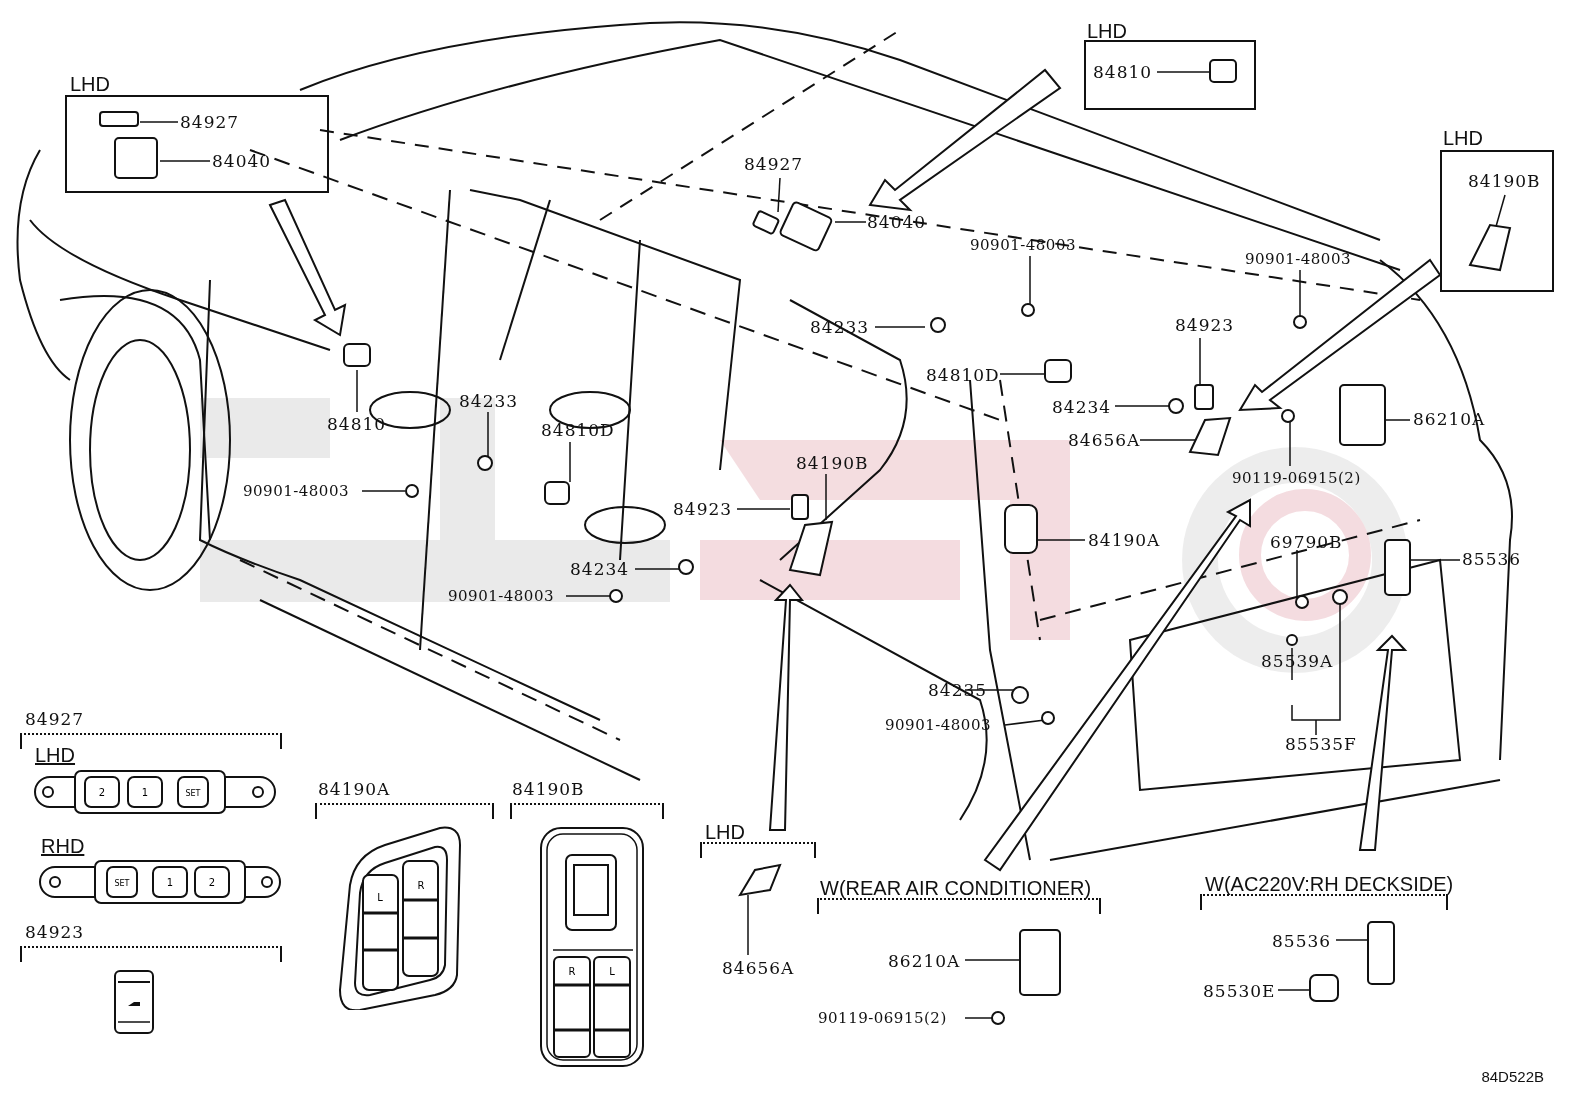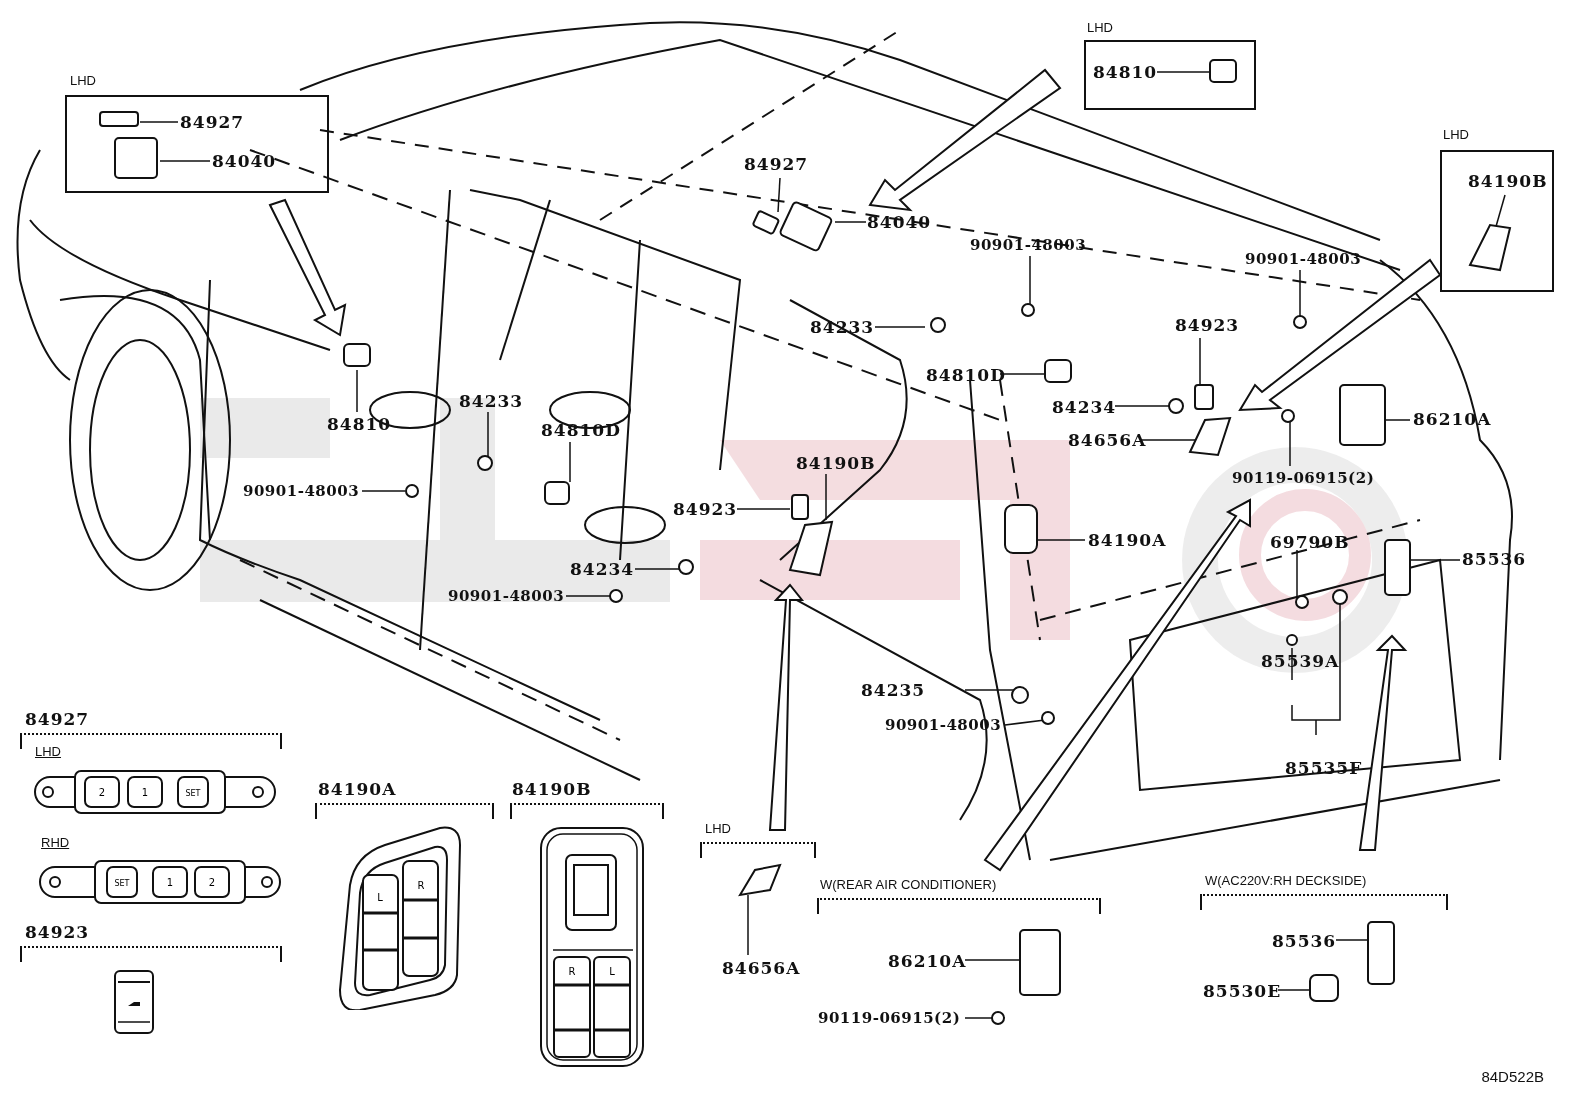--- a/index.html
+++ b/index.html
@@ -1,20 +1,20 @@
 <!DOCTYPE html>
 <html><head>
 <meta charset="utf-8">
 <style>
   html, body { margin:0; padding:0; background:#ffffff; }
   body { width:1592px; height:1099px; position:relative; overflow:hidden; font-family:"DejaVu Sans", sans-serif; }
   #stage { position:absolute; left:0; top:0; width:1592px; height:1099px; }
-  .lbl { position:absolute; font-family:"DejaVu Serif", serif; font-weight:bold; font-size:17px; color:#111; letter-spacing:1px; white-space:nowrap; line-height:1; }
+  .lbl { position:absolute; font-family:"DejaVu Serif", serif; font-weight:normal; font-size:17px; color:#111; letter-spacing:1px; white-space:nowrap; line-height:1; }
   .sm { font-size:15px; letter-spacing:0.5px; }
-  .note { position:absolute; font-family:"Liberation Sans", sans-serif; font-size:13px; color:#111; white-space:nowrap; line-height:1; }
+  .note { position:absolute; font-family:"Liberation Sans", sans-serif; font-size:20px; color:#111; white-space:nowrap; line-height:1; }
   .box { position:absolute; border:2px solid #111; background:transparent; }
   .bracket { position:absolute; border-top:2px dotted #111; border-left:2px solid #111; border-right:2px solid #111; height:14px; }
   .code { position:absolute; right:48px; bottom:14px; font-family:"Liberation Sans", sans-serif; font-size:15px; color:#111; }
   svg text { font-family:"DejaVu Sans", sans-serif; }
 </style>
 </head>
 <body>
 
 <div id="stage">
 
@@ -179,22 +179,22 @@
   <span class="lbl" style="left:926px;top:367px">84810D</span>
   <span class="lbl" style="left:1052px;top:399px">84234</span>
   <span class="lbl" style="left:1175px;top:317px">84923</span>
   <span class="lbl" style="left:1068px;top:432px">84656A</span>
   <span class="lbl" style="left:1413px;top:411px">86210A</span>
   <span class="lbl sm" style="left:1232px;top:471px">90119-06915(2)</span>
   <span class="lbl" style="left:1088px;top:532px">84190A</span>
   <span class="lbl" style="left:1270px;top:534px">69790B</span>
   <span class="lbl" style="left:1462px;top:551px">85536</span>
   <span class="lbl" style="left:1261px;top:653px">85539A</span>
-  <span class="lbl" style="left:1285px;top:760px">85535F</span>
-  <span class="lbl" style="left:861px;top:682px">84235</span>
+  <span class="lbl" style="left:1285px;top:736px">85535F</span>
+  <span class="lbl" style="left:928px;top:682px">84235</span>
   <span class="lbl sm" style="left:885px;top:718px">90901-48003</span>
 
   <span class="lbl" style="left:25px;top:711px">84927</span>
   <div class="bracket" style="left:20px;top:733px;width:258px"></div>
   <span class="note" style="left:35px;top:745px;text-decoration:underline">LHD</span>
   <svg style="position:absolute;left:30px;top:765px" width="250" height="60">
     <rect x="5" y="12" width="240" height="30" rx="15" fill="#fff" stroke="#111" stroke-width="2"></rect>
     <rect x="45" y="6" width="150" height="42" rx="6" fill="#fff" stroke="#111" stroke-width="2"></rect>
     <circle cx="18" cy="27" r="5" fill="none" stroke="#111" stroke-width="2"></circle>
     <circle cx="228" cy="27" r="5" fill="none" stroke="#111" stroke-width="2"></circle>

